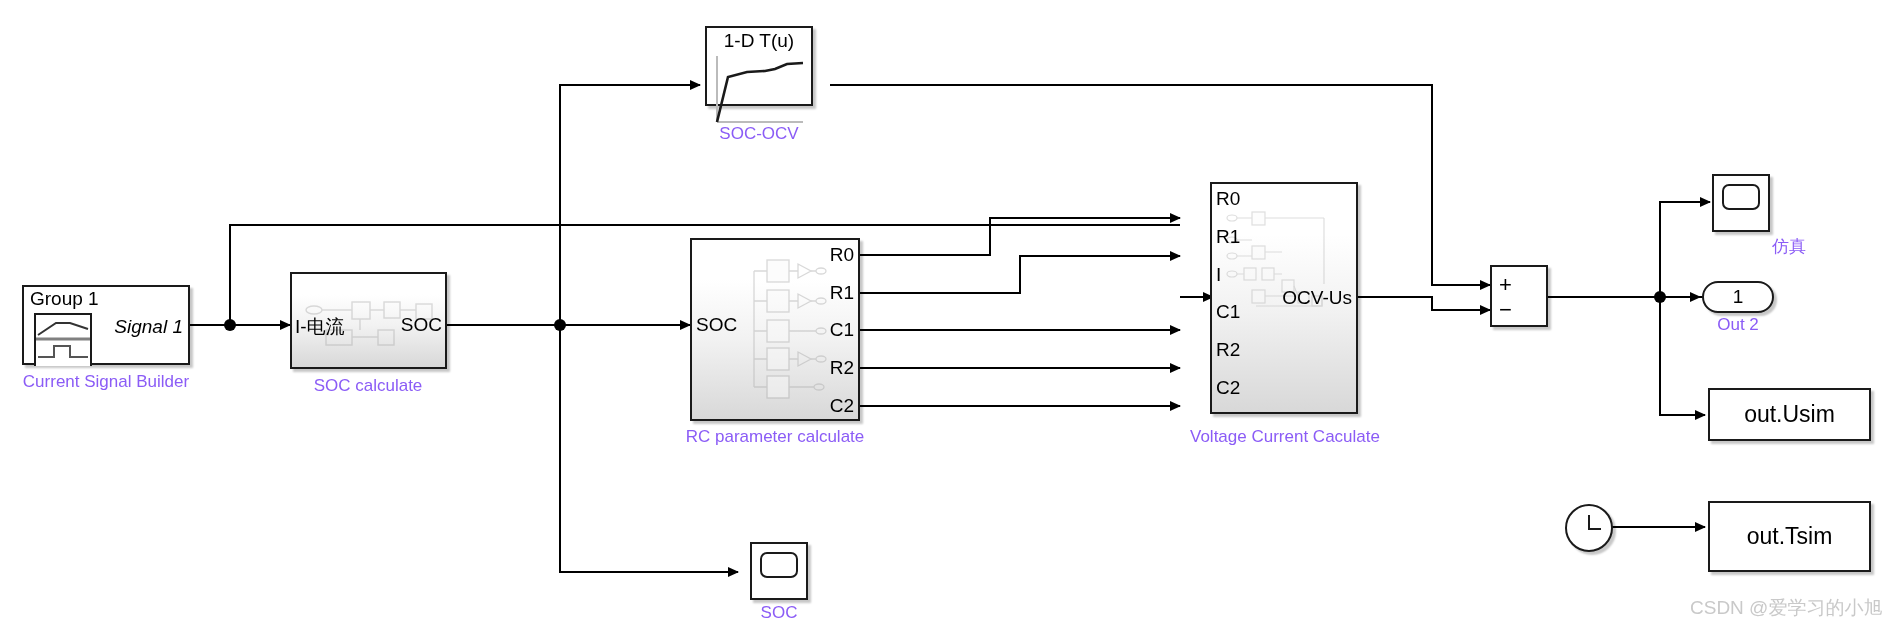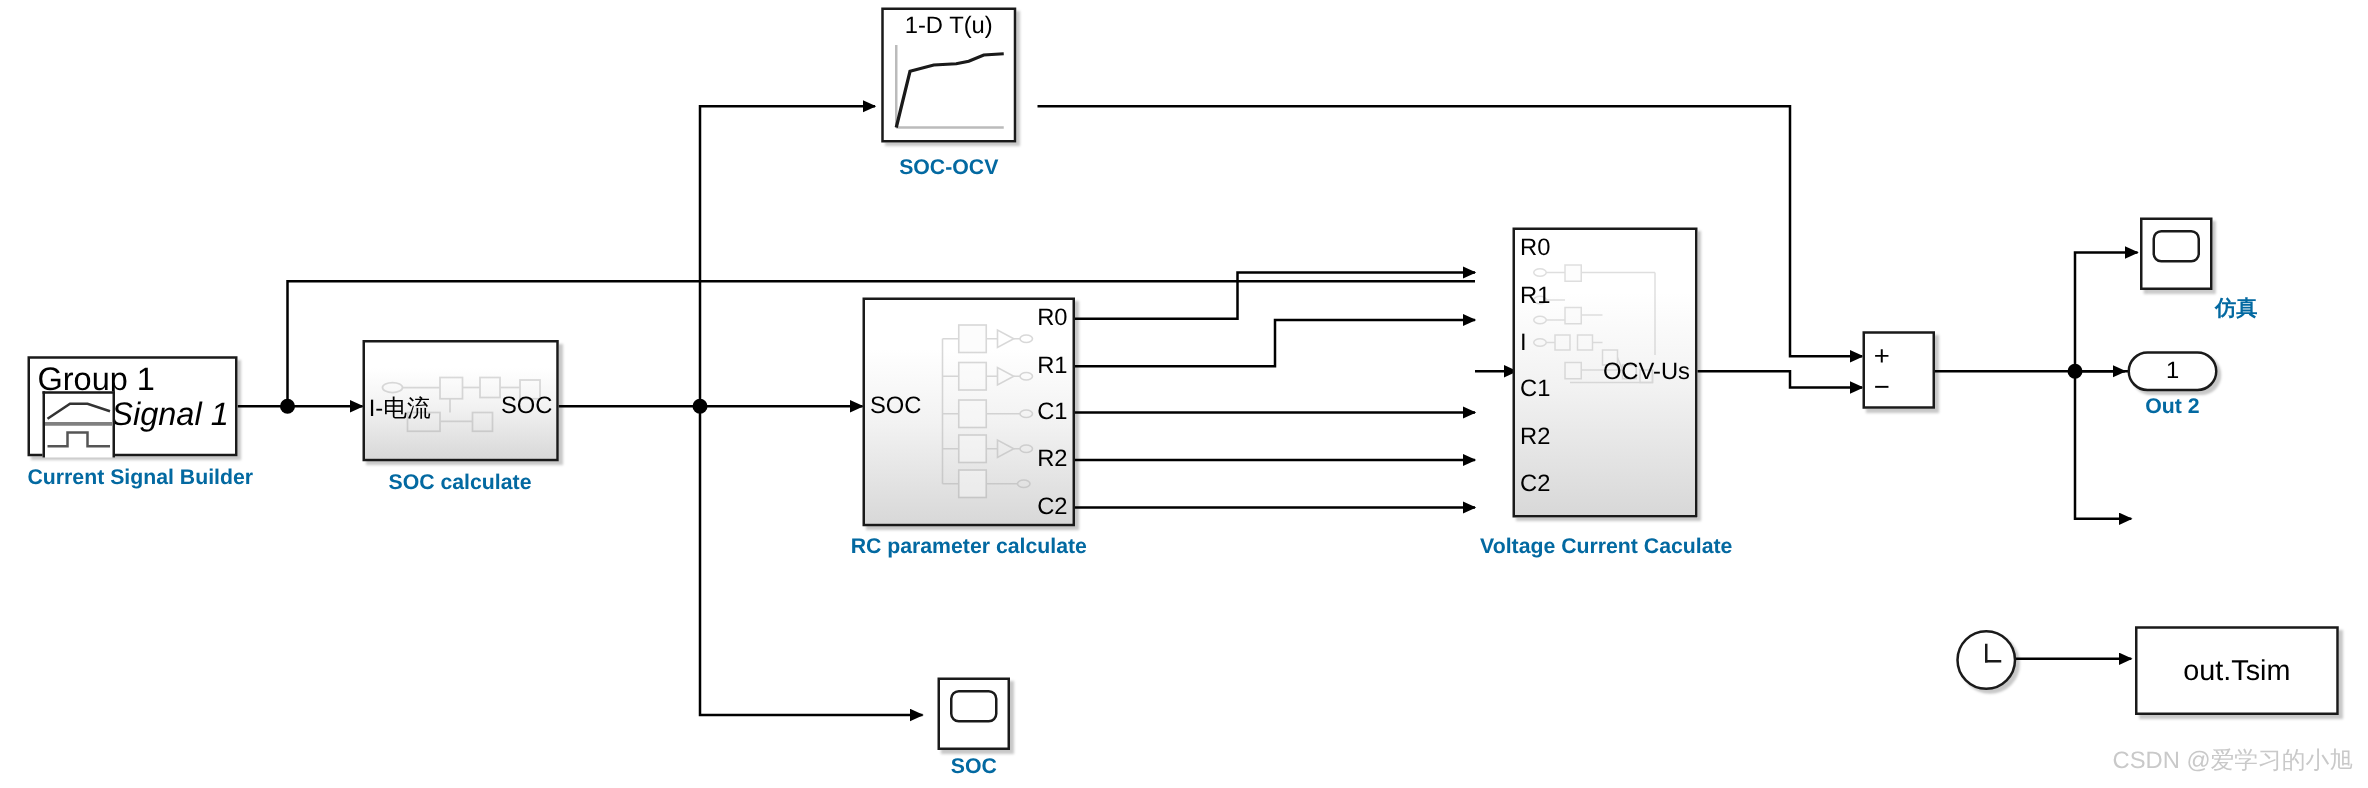--- a/index.html
+++ b/index.html
@@ -30,36 +30,35 @@
     background: #ffffff;
     border: 2px solid #1a1a1a;
     box-shadow: 3px 3px 2px rgba(0,0,0,0.22);
   }
   .blk-sub {
     background: linear-gradient(to bottom, #ffffff 0%, #ffffff 22%, #f2f2f2 55%, #d8d8d8 100%);
   }
   .caption {
     position: absolute;
     font-size: 17px;
-    color: #0369a1;
+    color: #8b5cf6;
     text-align: center;
     white-space: nowrap;
     font-family: "Liberation Sans", sans-serif;
-    font-weight: bold;
   }
   .port-label {
     position: absolute;
     font-size: 19px;
     color: #000;
     white-space: nowrap;
     font-family: "Liberation Sans", sans-serif;
   }
   .blk-label {
     position: absolute;
-    font-size: 26px;
+    font-size: 19px;
     color: #000;
     white-space: nowrap;
   }
   .sigbuilder-inner {
     position: absolute;
     border: 2px solid #1a1a1a;
     background: #fff;
     box-sizing: border-box;
   }
   .outport {
@@ -202,21 +201,21 @@
         <line x1="60" y1="63" x2="86" y2="63"></line>
         <rect x="86" y="56" width="16" height="15"></rect>
         <line x1="68" y1="45" x2="68" y2="56"></line>
       </g>
     </svg>
     <div class="port-label" style="left:3px; top:40px;">I-电流</div>
     <div class="port-label" style="right:3px; top:40px;">SOC</div>
   </div>
   <div class="caption" style="left:268px; top:376px; width:200px;">SOC calculate</div>
 
-  <div class="blk" style="left:705px; top:6px; width:108px; height:108px;">
+  <div class="blk" style="left:705px; top:26px; width:108px; height:80px;">
     <div class="lut-title" style="left:50%; top:2px; transform:translateX(-50%);">1-D T(u)</div>
     <svg width="104" height="80" viewBox="0 0 104 80" style="position:absolute; left:0; top:24px;">
       <line x1="10" y1="4" x2="10" y2="70" stroke="#bbb" stroke-width="2"></line>
       <line x1="10" y1="70" x2="96" y2="70" stroke="#bbb" stroke-width="2"></line>
       <polyline points="10,70 21,25 40,20 58,19 68,17 80,12 96,11" fill="none" stroke="#1a1a1a" stroke-width="2.6"></polyline>
     </svg>
   </div>
   <div class="caption" style="left:705px; top:124px; width:108px;">SOC-OCV</div>
 
   <div class="blk blk-sub" style="left:690px; top:238px; width:170px; height:183px;">
@@ -298,20 +297,23 @@
   <div class="blk" style="left:1712px; top:174px; width:58px; height:58px;">
     <div class="scope-screen" style="left:8px; top:8px; width:38px; height:26px;"></div>
   </div>
   <div class="caption" style="left:1760px; top:235px; width:58px;text-align:center;">仿真</div>
 
   <div class="outport" style="left:1702px; top:281px; width:72px; height:32px;">
     <span>1</span>
   </div>
   <div class="caption" style="left:1702px; top:315px; width:72px;">Out 2</div>
 
+  <div class="tows" style="left:1708px; top:388px; width:163px; height:53px;">
+    <span>out.Usim</span>
+  </div>
 
   <div class="clock" style="left:1565px; top:504px; width:48px; height:48px;">
     <svg width="44" height="44" viewBox="0 0 44 44">
       <g stroke="#1a1a1a" stroke-width="2" fill="none" stroke-linecap="square">
         <line x1="22" y1="10" x2="22" y2="23"></line>
         <line x1="22" y1="23" x2="33" y2="23"></line>
       </g>
     </svg>
   </div>
 

